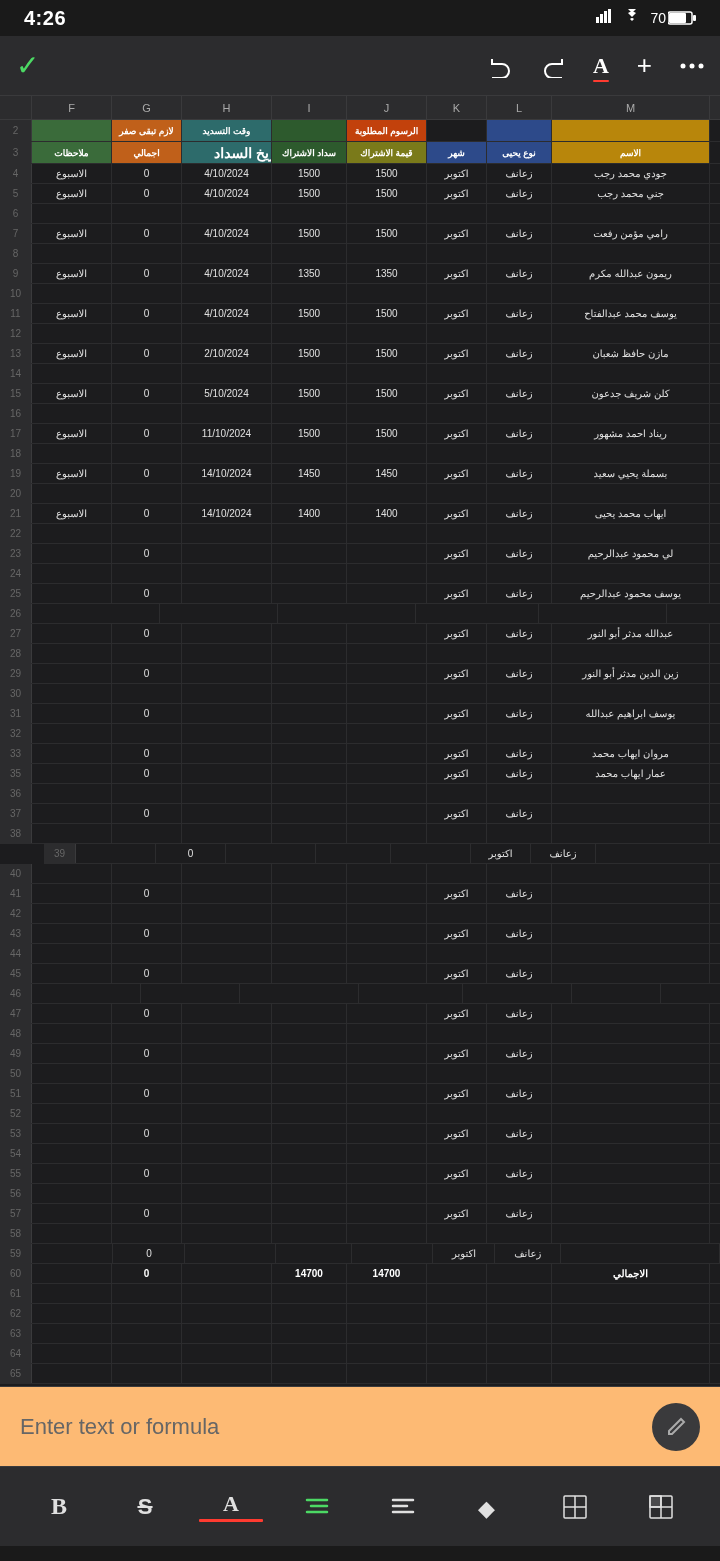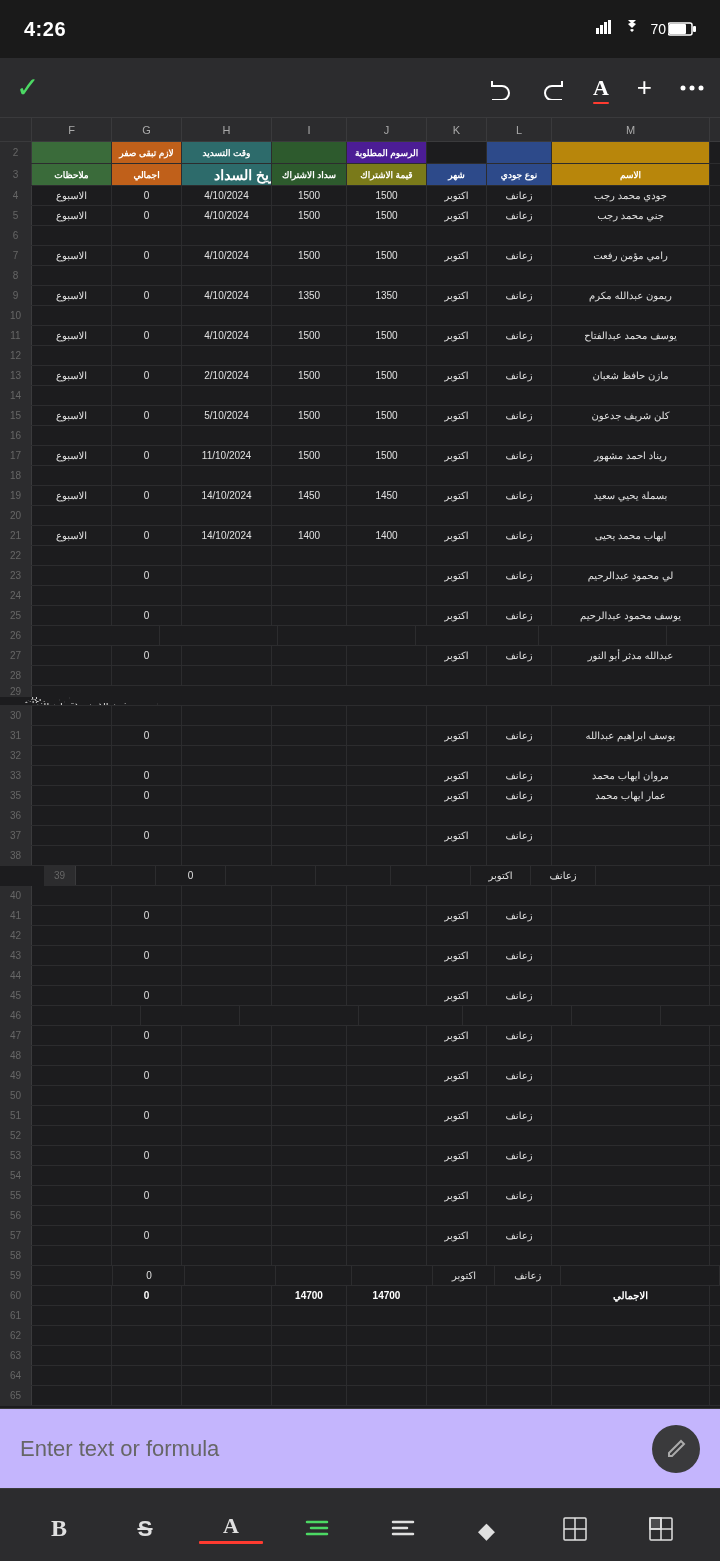--- a/index.html
+++ b/index.html
@@ -8,21 +8,21 @@
       width: 720px;
       height: 1561px;
       background: #1a1a1a;
       font-family: -apple-system, BlinkMacSystemFont, 'Segoe UI', sans-serif;
       overflow: hidden;
       color: #fff;
     }
 
     
     .status-bar {
-      height: 58px;
+      height: 36px;
       background: #1a1a1a;
       display: flex;
       align-items: center;
       justify-content: space-between;
       padding: 16px 24px;
     }
     .status-time {
       font-size: 20px;
       font-weight: 600;
       color: #fff;
@@ -157,39 +157,39 @@
 
     
     .row-header-1 .cell { font-size: 11px; font-weight: 600; }
     .row-header-2 .cell { font-size: 10px; font-weight: 600; }
 
     
     .bg-green  { background: #3a6b3a; color: #fff; }
     .bg-orange { background: #c0601a; color: #fff; }
     .bg-teal   { background: #2d6b6b; color: #fff; }
     .bg-darkgreen { background: #2d5a2d; color: #fff; }
-    .bg-olive  { background: #4c1d95; color: #fff; }
+    .bg-olive  { background: #c2410c; color: #fff; }
     .bg-blue   { background: #2d4a8a; color: #fff; }
     .bg-gold   { background: #b8860b; color: #fff; }
 
     .bg-green2  { background: #3a6b3a; color: #fff; }
     .bg-orange2 { background: #c0601a; color: #fff; }
     .bg-teal2   { background: #2d6b6b; color: #fff; }
     .bg-darkgreen2 { background: #2d5a2d; color: #fff; }
     .bg-olive2  { background: #7a7a1a; color: #fff; }
     .bg-blue2   { background: #2d4a8a; color: #fff; }
     .bg-gold2   { background: #b8860b; color: #fff; }
 
     
     .total-row .cell { color: #fff; font-weight: 600; }
 
     
     .formula-bar {
       height: 80px;
-      background: #c4b5fd;
+      background: #fdba74;
       display: flex;
       align-items: center;
       padding: 0 20px;
       border-top: 1px solid #3a3a3c;
     }
     .formula-placeholder {
       flex: 1;
       font-size: 22px;
       color: #666;
     }
@@ -338,21 +338,21 @@
     </div>
 
     <div class="sheet-row row-header-2" style="height:22px;">
       <div class="row-num">3</div>
       <div class="cell col-F bg-green2" style="font-size:9px;">ملاحظات</div>
       <div class="cell col-G bg-orange2" style="font-size:9px;">اجمالي</div>
       <div class="cell col-H bg-teal2" style="font-size:14px;padding-left:45px;">تاريخ السداد</div>
       <div class="cell col-I bg-darkgreen2" style="font-size:9px;">سداد الاشتراك</div>
       <div class="cell col-J bg-olive2" style="font-size:9px;">قيمة الاشتراك</div>
       <div class="cell col-K bg-blue2" style="font-size:9px;">شهر</div>
-      <div class="cell col-L bg-blue" style="font-size:9px;">نوع جودي</div>
+      <div class="cell col-L bg-blue" style="font-size:9px;">نوع يحيى</div>
       <div class="cell col-M bg-gold2" style="font-size:9px;">الاسم</div>
     </div>
 
     <div id="data-rows-container">
         <div class="sheet-row" style="height: 20px;">
       <div class="row-num">4</div>
       <div class="cell col-F">الاسبوع</div>
       <div class="cell col-G">0</div>
       <div class="cell col-H">4/10/2024</div>
       <div class="cell col-I">1500</div>
@@ -618,21 +618,21 @@
         <div class="row-num">28</div>
         <div class="cell col-F"></div>
         <div class="cell col-G"></div>
         <div class="cell col-H"></div>
         <div class="cell col-I"></div>
         <div class="cell col-J"></div>
         <div class="cell col-K"></div>
         <div class="cell col-L"></div>
         <div class="cell col-M"></div>
       </div>
-        <div class="sheet-row" style="height: 20px; flex-direction: column;">
+        <div class="sheet-row" style="height: 20px;">
       <div class="row-num">29</div>
       <div class="cell col-F"></div>
       <div class="cell col-G">0</div>
       <div class="cell col-H"></div>
       <div class="cell col-I"></div>
       <div class="cell col-J"></div>
       <div class="cell col-K">اكتوبر</div>
       <div class="cell col-L">زعانف</div>
       <div class="cell col-M">زين الدين مدثر أبو النور</div>
     </div>

